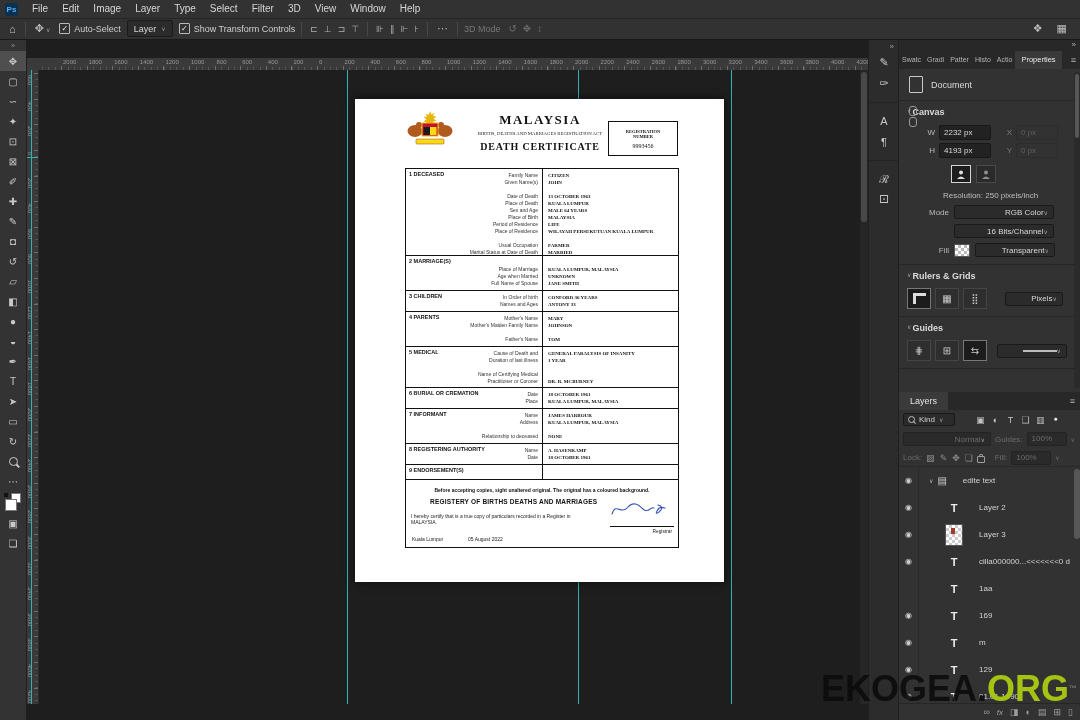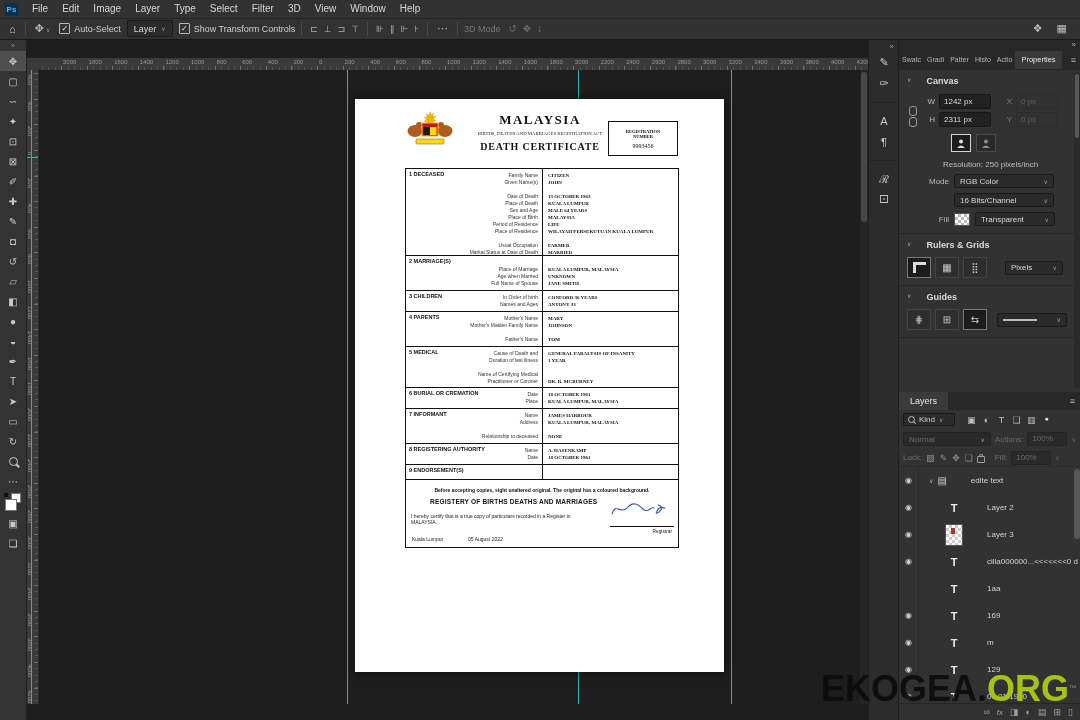--- a/index.html
+++ b/index.html
@@ -62,21 +62,21 @@
   .vguide{position:absolute;top:0;bottom:0;width:1px;z-index:2}
   .rtick{position:absolute;left:0;width:12px;height:1px;z-index:5}
   #canvas-scrollbar{position:absolute;right:0;top:0;width:8px;height:634px;background:#262626;z-index:4}
   #canvas-scrollbar .thumb{margin:2px 1px;height:150px;background:#484848;border-radius:3px}
   #statusbar{position:absolute;left:0;top:664px;width:842px;height:16px;background:#2f2f2f;border-top:1px solid #1d1d1d;
              display:flex;align-items:center;font-size:8px;color:#a9a9a9}
   #statusbar .zoom{margin-left:58px;color:#c4c4c4}
   #statusbar .dims{margin-left:70px}
   #statusbar .chev{margin-left:55px;color:#8a8a8a}
   
-  #document{position:absolute;left:329px;top:29px;width:369px;height:573px;background:#ffffff;
+  #document{position:absolute;left:329px;top:29px;width:369px;height:483px;background:#ffffff;
             box-shadow:0 0 9px rgba(0,0,0,.6);z-index:3;color:#111}
   #emblem{position:absolute;left:52px;top:11px}
   #cert-head{position:absolute;left:110px;top:13px;width:150px;text-align:center}
   #cert-country{font-family:"Liberation Serif",serif;font-size:13px;font-weight:bold;letter-spacing:1.5px}
   #cert-act{font-size:4.8px;margin-top:3px;font-family:"Liberation Serif",serif;color:#222}
   #cert-doctitle{font-family:"Liberation Serif",serif;font-size:10px;font-weight:bold;letter-spacing:.8px;margin-top:5px}
   #regbox{position:absolute;left:253px;top:22px;width:68px;height:33px;border:1px solid #111;
           display:flex;flex-direction:column;align-items:center;justify-content:center;text-align:center}
   #reg-label{font-family:"Liberation Serif",serif;font-size:4.5px;font-weight:bold;width:50px;line-height:5.5px}
   #reg-number{font-family:"Liberation Serif",serif;font-size:6px;margin-top:3px}
@@ -110,37 +110,37 @@
   .collapse-row{height:11px;text-align:right;padding-right:5px;font-size:8px;color:#b0b0b0;background:#282828}
   #ptabs{display:flex;align-items:stretch;height:18px;background:#282828;overflow:hidden}
   .ptab{font-size:7px;color:#b3b3b3;line-height:18px;padding:0 3px;white-space:nowrap}
   .ptab.active{background:#3a3a3a;color:#e9e9e9;font-size:7.5px;padding:0 6px}
   #ptabs .pmenu{margin-left:auto;padding:0 5px;line-height:18px;font-size:9px;color:#b5b5b5}
   .pcontent{padding:0 8px;position:relative}
   .doc-row{display:flex;gap:8px;align-items:center;padding:7px 0 7px 2px}
   .doc-icon{width:12px;height:15px;border:1px solid #c9c9c9;border-radius:1px}
   .doc-row span{font-size:9px;color:#dadada}
   .pdiv{border-top:1px solid #262626;margin:0 -8px}
-  .psec-h{display:flex;gap:15px;align-items:flex-start;font-size:9px;font-weight:bold;color:#dadada;padding:6px 0 5px 0}
+  .psec-h{display:flex;gap:1px;align-items:flex-start;font-size:9px;font-weight:bold;color:#dadada;padding:6px 0 5px 0}
   .psec-h .car{font-size:6px;color:#9f9f9f;font-weight:normal}
   .chain{position:absolute;left:10px;top:36px;width:8px;height:20px}
   .chain i{display:block;width:6px;height:8px;border:1px solid #9a9a9a;border-radius:3px;margin:1px auto}
   .wxrow{display:flex;align-items:center;margin:3px 0 0 16px}
   .plab{width:12px;text-align:right;margin-right:4px;font-size:8px;color:#b9b9b9}
   .plab.x2{margin-left:9px;color:#7c7c7c}
   .pfield{background:#222;border:1px solid #171717;border-radius:2px;color:#d9d9d9;font-size:8px;
           padding:0 4px;width:42px;height:13px;line-height:13px;white-space:nowrap}
   .pfield.dim{background:transparent;border-color:#2c2c2c;color:#5f5f5f;width:32px}
   .orow{display:flex;gap:5px;margin:7px 0 0 44px}
   .ob{width:18px;height:16px;border:1px solid #4a4a4a;background:#2a2a2a;display:flex;align-items:center;justify-content:center}
   .ob.active{border-color:#d4d4d4;background:#1d1d1d}
   .reso{margin:8px 0 0 36px;font-size:8px;color:#bdbdbd}
   .prow{display:flex;align-items:center;margin:5px 0 0 0}
   .prow .rlab{width:42px;text-align:right;margin-right:5px;font-size:8px;color:#b9b9b9}
-  .psel{display:flex;justify-content:space-between;align-items:center;background:#2b2b2b;border:1px solid #191919;
+  .psel{display:flex;justify-content:flex-end;align-items:center;background:#2b2b2b;border:1px solid #191919;
         border-radius:2px;font-size:8px;color:#d6d6d6;padding:0 5px;height:14px;width:100px;box-sizing:border-box}
   .psel .dd{font-size:6px}
   .psel.ind{margin-left:47px}
   .checker{width:14px;height:11px;border:1px solid #555;margin-right:5px;
     background:#fff;background-image:linear-gradient(45deg,#bbb 25%,transparent 25%,transparent 75%,#bbb 75%),
     linear-gradient(45deg,#bbb 25%,transparent 25%,transparent 75%,#bbb 75%);background-size:6px 6px;background-position:0 0,3px 3px}
   .pbtns{display:flex;gap:4px;margin:2px 0 7px 0;align-items:center}
   .pbtn{width:22px;height:19px;border:1px solid #454545;background:#2e2e2e;display:flex;align-items:center;
         justify-content:center;font-size:10px;color:#c9c9c9}
   .pbtn.active{background:#1c1c1c;border-color:#777}
@@ -148,21 +148,21 @@
   .pbtns .psel.small{width:58px;margin-left:14px}
   .pbtns .psel.line{width:70px;margin-left:6px}
   .lineglyph{width:34px;border-top:2px solid #bbb}
   #props .sbar{position:absolute;right:1px;top:32px;bottom:4px;width:6px;background:#2a2a2a;border-radius:3px}
   #props .sbar .thumb{margin:2px 1px;height:64px;background:#575757;border-radius:3px}
   
   #layerspanel{flex:1;display:flex;flex-direction:column;min-height:0;position:relative}
   .ltabrow{height:18px;background:#282828;display:flex}
   .ltab{background:#3a3a3a;padding:0 11px;font-size:9px;color:#e2e2e2;line-height:18px}
   .ltabrow .pmenu{margin-left:auto;padding:0 6px;line-height:18px;font-size:9px;color:#b5b5b5}
-  .lfilter{display:flex;align-items:center;gap:9px;padding:3px 4px;height:13px}
+  .lfilter{display:flex;align-items:center;gap:18px;padding:3px 4px;height:13px}
   .kindsel{display:flex;align-items:center;gap:4px;background:#2b2b2b;border:1px solid #191919;border-radius:2px;
            height:13px;padding:0 4px;font-size:8px;color:#cfcfcf;width:52px;box-sizing:border-box}
   .mag{width:5px;height:5px;border:1px solid #bbb;border-radius:50%;position:relative;display:inline-block}
   .mag::after{content:'';position:absolute;width:3px;height:1px;background:#bbb;right:-2px;bottom:-1px;transform:rotate(45deg)}
   .fico{width:15px;text-align:center;font-size:9px;color:#c2c2c2}
   .fico.pin{color:#ededed;font-size:7px}
   .lblend{display:flex;align-items:center;gap:4px;padding:3px 4px;height:14px}
   .psel.dimd{color:#6b6b6b;border-color:#232323;background:#2a2a2a;width:88px}
   .dlab{font-size:8px;color:#6b6b6b}
   .pfield.dimd{background:#2a2a2a;border-color:#232323;color:#6b6b6b;width:30px;height:12px;line-height:12px}
@@ -178,21 +178,21 @@
   .lbody{display:flex;align-items:center;margin-left:10px}
   .lbody.child{margin-left:26px}
   .caret{font-size:6px;color:#b9b9b9;margin-right:4px}
   .foldic{font-size:10px;color:#c9c9c9}
   .tthumb{width:18px;text-align:center;font-size:11px;font-weight:bold;color:#ececec}
   .imgthumb{width:16px;height:20px;border:1px solid #555;background:#fff;
     background-image:linear-gradient(45deg,#ccc 25%,transparent 25%,transparent 75%,#ccc 75%),
     linear-gradient(45deg,#ccc 25%,transparent 25%,transparent 75%,#ccc 75%);background-size:6px 6px;
     background-position:0 0,3px 3px;position:relative}
   .imgthumb .red{position:absolute;left:5px;top:3px;width:4px;height:6px;background:#a23b2e}
-  .llabel{margin-left:24px;font-size:8px;color:#d2d2d2;white-space:nowrap}
+  .llabel{margin-left:16px;font-size:8px;color:#d2d2d2;white-space:nowrap}
   .lrows .sbar2{position:absolute;right:1px;top:2px;width:6px;height:70px;background:#575757;border-radius:3px}
   .lbottom{height:16px;border-top:1px solid #262626;display:flex;justify-content:flex-end;align-items:center;
            gap:7px;padding:0 8px}
   .bico{font-size:9px;color:#9e9e9e}
   .bico.fx{font-style:italic;font-size:8px}
   
   #watermark{position:absolute;right:3px;bottom:13px;z-index:50;font-weight:bold;font-size:36px;
              letter-spacing:0;line-height:36px;pointer-events:none}
   #wm-left,#wm-dot{color:rgba(12,12,12,0.92)}
   #wm-org{color:#a4c313}
@@ -714,38 +714,42 @@
     <div id="ptabs">
         <span class="ptab">Swatc</span>
         <span class="ptab">Gradi</span>
         <span class="ptab">Patter</span>
         <span class="ptab">Histo</span>
         <span class="ptab">Actio</span>
         <span class="ptab active">Properties</span>
         <span class="pmenu">≡</span>
       </div>
     <div class="pcontent">
+      <div class="doc-row">
+        <div class="doc-icon"></div>
+        <span>Document</span>
+      </div>
       <div class="pdiv"></div>
       <div class="psec-h">
         <span class="car">∨</span>
           <span>Canvas</span>
       </div>
       <div class="chain">
           <i></i>
           <i></i>
         </div>
       <div class="wxrow">
         <span class="plab">W</span>
-        <span class="pfield">1242 px</span>
+        <span class="pfield">2232 px</span>
         <span class="plab x2">X</span>
         <span class="pfield dim">0 px</span>
       </div>
       <div class="wxrow">
         <span class="plab">H</span>
-        <span class="pfield">2311 px</span>
+        <span class="pfield">4193 px</span>
         <span class="plab x2">Y</span>
         <span class="pfield dim">0 px</span>
       </div>
       <div class="orow">
         <div class="ob active">
           <svg width="8" height="9" viewBox="0 0 8 9">
               <circle cx="4" cy="2.5" r="2" fill="#ddd"></circle>
               <path d="M0 9 Q4 4 8 9Z" fill="#ddd"></path>
             </svg>
         </div>
@@ -833,21 +837,21 @@
           <span class="fico">❑</span>
           <span class="fico">▥</span>
           <span class="fico pin">●</span>
         </span>
     </div>
     <div class="lblend">
       <span class="psel dimd">
           <span>Normal</span>
           <span class="dd">∨</span>
         </span>
-      <span class="dlab">Actions:</span>
+      <span class="dlab">Guides:</span>
       <span class="pfield dimd">100%</span>
       <span class="dd" style="color:#6b6b6b;font-size:6px">∨</span>
     </div>
     <div class="llock">
       <span class="dlab">Lock:</span>
       <span id="lock-icons" style="display:flex;gap:5px">
           <span class="lockglyph">▨</span>
           <span class="lockglyph">✎</span>
           <span class="lockglyph">✥</span>
           <span class="lockglyph">❏</span>

